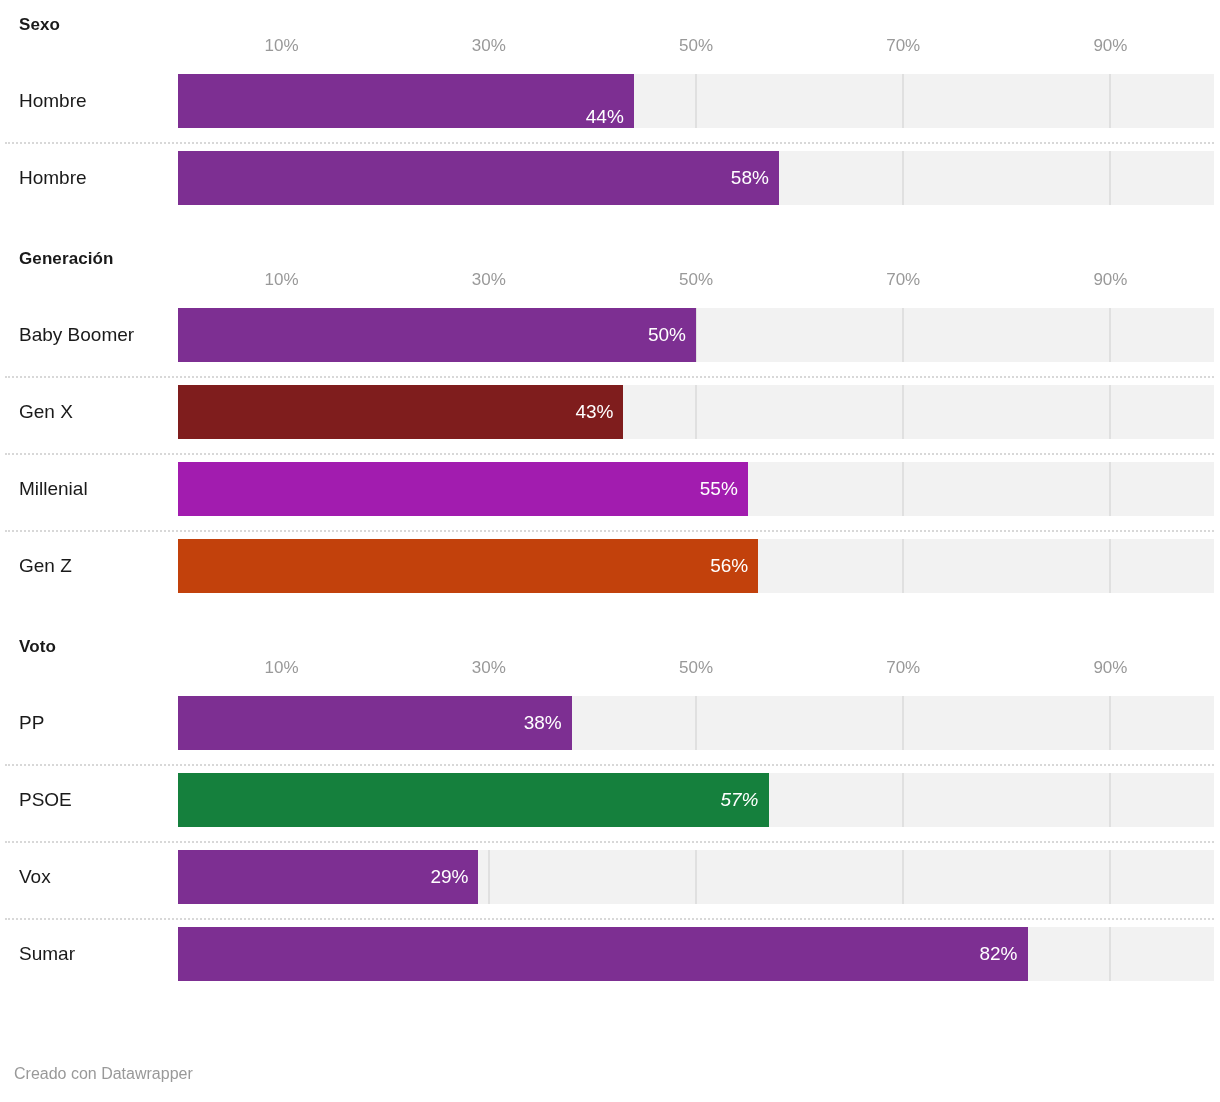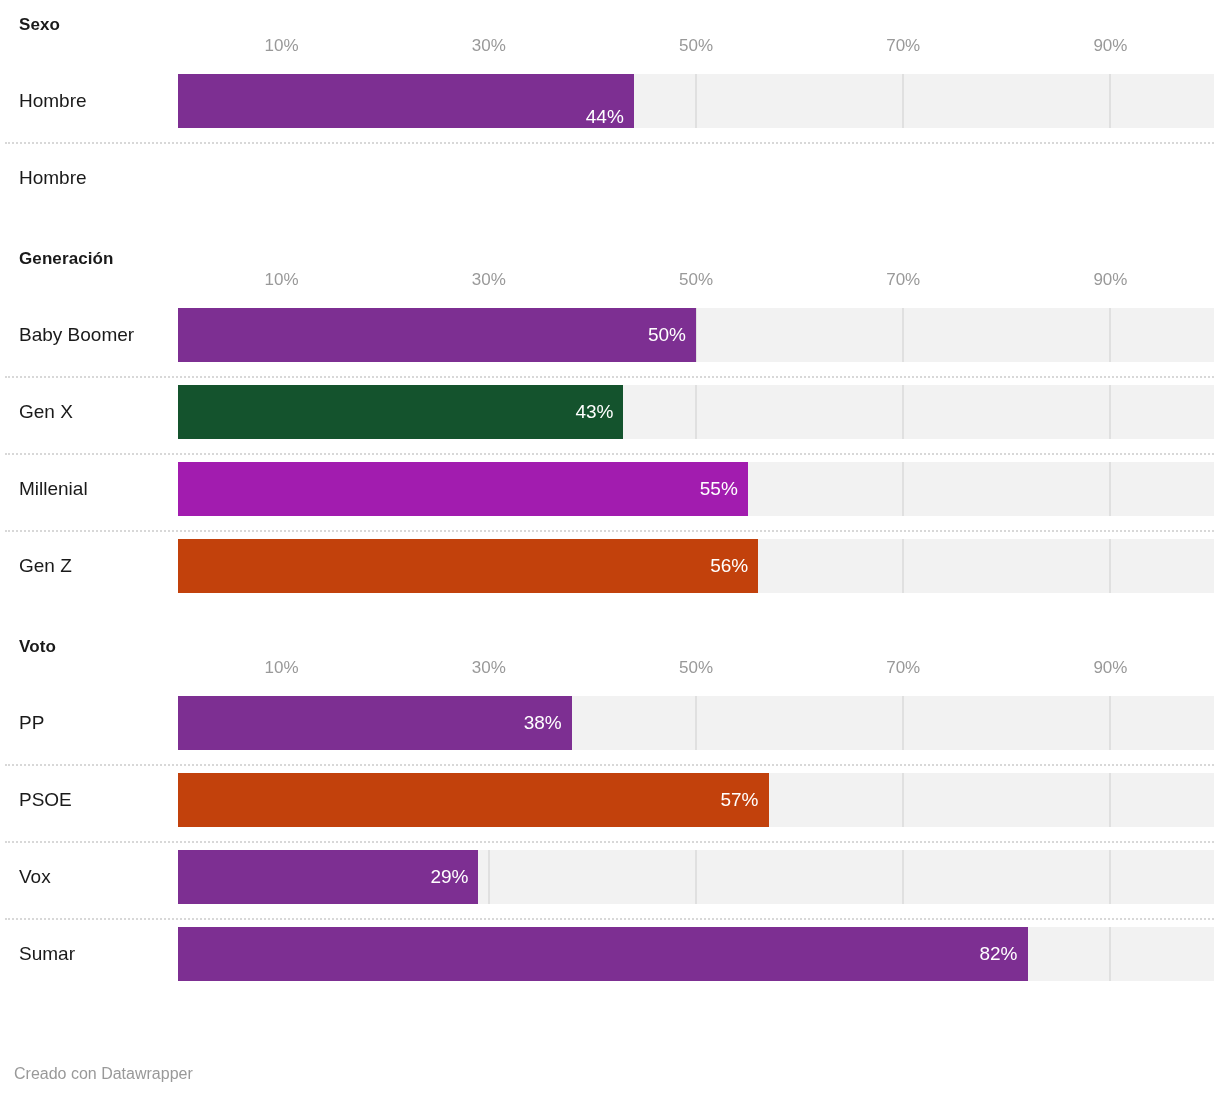--- a/index.html
+++ b/index.html
@@ -160,20 +160,30 @@
               <div class="gridline" style="left: 70%;"></div>
               <div class="gridline" style="left: 90%;"></div>
               <div class="bar" style="width: 44%; background: rgb(125, 47, 146); align-items: flex-end;">
                 <span class="bar-value">44%</span>
               </div>
             </div>
           </div>
           <div class="row">
             <div class="row-sep"></div>
             <div class="row-label">Hombre</div>
+            <div class="track">
+              <div class="gridline" style="left: 10%;"></div>
+              <div class="gridline" style="left: 30%;"></div>
+              <div class="gridline" style="left: 50%;"></div>
+              <div class="gridline" style="left: 70%;"></div>
+              <div class="gridline" style="left: 90%;"></div>
+              <div class="bar" style="width: 58%; background: rgb(125, 47, 146);">
+                <span class="bar-value">58%</span>
+              </div>
+            </div>
           </div>
         </div>
       </div>
       <div class="group" style="margin-top: 34px;">
         <div class="group-title">Generación</div>
         <div class="axis">
           <div class="axis-tick" style="left: 10%;">10%</div>
           <div class="axis-tick" style="left: 30%;">30%</div>
           <div class="axis-tick" style="left: 50%;">50%</div>
           <div class="axis-tick" style="left: 70%;">70%</div>
@@ -195,21 +205,21 @@
           </div>
           <div class="row">
             <div class="row-sep"></div>
             <div class="row-label">Gen X</div>
             <div class="track">
               <div class="gridline" style="left: 10%;"></div>
               <div class="gridline" style="left: 30%;"></div>
               <div class="gridline" style="left: 50%;"></div>
               <div class="gridline" style="left: 70%;"></div>
               <div class="gridline" style="left: 90%;"></div>
-              <div class="bar" style="width: 43%; background: #14532d;">
+              <div class="bar" style="width: 43%; background: #7f1d1d;">
                 <span class="bar-value">43%</span>
               </div>
             </div>
           </div>
           <div class="row">
             <div class="row-sep"></div>
             <div class="row-label">Millenial</div>
             <div class="track">
               <div class="gridline" style="left: 10%;"></div>
               <div class="gridline" style="left: 30%;"></div>
@@ -262,21 +272,21 @@
           </div>
           <div class="row">
             <div class="row-sep"></div>
             <div class="row-label">PSOE</div>
             <div class="track">
               <div class="gridline" style="left: 10%;"></div>
               <div class="gridline" style="left: 30%;"></div>
               <div class="gridline" style="left: 50%;"></div>
               <div class="gridline" style="left: 70%;"></div>
               <div class="gridline" style="left: 90%;"></div>
-              <div class="bar" style="width: 57%; background: #c2410c;">
+              <div class="bar" style="width: 57%; background: #15803d; font-style: italic;">
                 <span class="bar-value">57%</span>
               </div>
             </div>
           </div>
           <div class="row">
             <div class="row-sep"></div>
             <div class="row-label">Vox</div>
             <div class="track">
               <div class="gridline" style="left: 10%;"></div>
               <div class="gridline" style="left: 30%;"></div>

